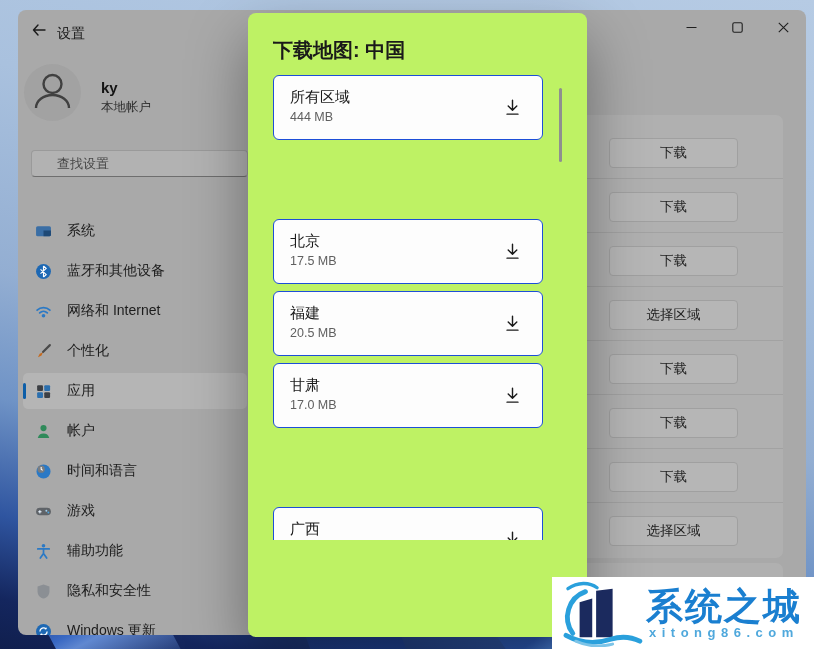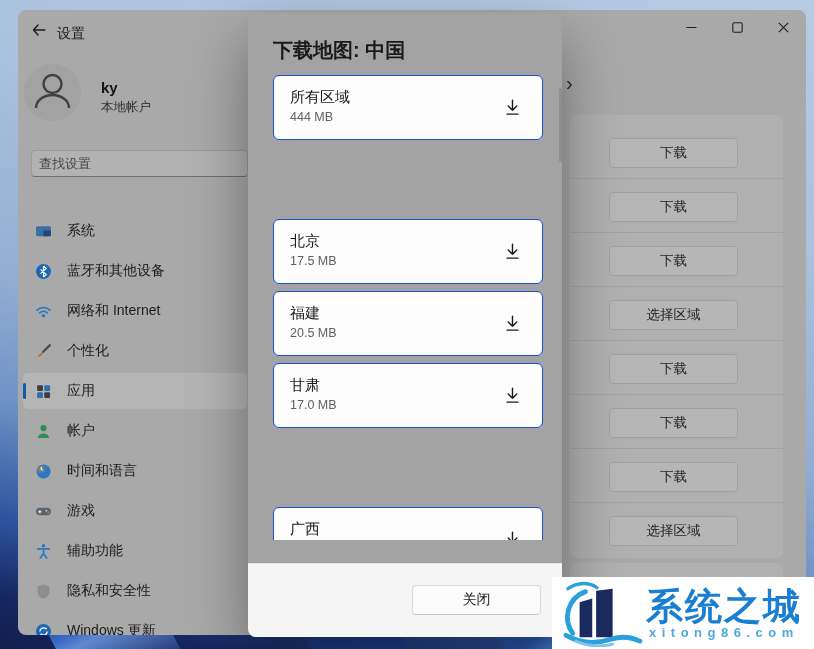--- a/index.html
+++ b/index.html
@@ -31,21 +31,21 @@
     background:transparent; border:none; cursor:pointer; }
 
   .profile { position:absolute; left:6px; top:54px; width:240px; height:68px; }
   .avatar { position:absolute; left:0; top:0; width:57px; height:57px; border-radius:50%;
     background:#a2a2a2; display:flex; align-items:center; justify-content:center; }
   .profile-name { position:absolute; left:77px; top:15px; font-size:15px; font-weight:bold; color:#141414; }
   .profile-type { position:absolute; left:77px; top:35px; font-size:12.5px; color:#2e2e2e; }
 
   .searchbox { position:absolute; left:13px; top:140px; width:217px; height:27px;
     background:#b2b2b2; border:1px solid #9a9a9a; border-bottom:1px solid #6e6e6e;
-    border-radius:4px; font-size:13px; color:#353535; padding:0 7px; outline:none;
+    border-radius:4px; font-size:13px; color:#353535; padding:0 25px; outline:none;
     font-family:"Liberation Sans","DejaVu Sans",sans-serif; }
   .searchbox::placeholder { color:#474747; opacity:1; }
 
   .nav { position:absolute; left:5px; top:0; width:224px; }
   .nav-item { position:absolute; left:0; width:224px; height:36px; border-radius:5px;
     display:flex; align-items:center; cursor:pointer; }
   .nav-item.selected { background:#b5b5b5; }
   .nav-item.selected::before { content:""; position:absolute; left:0; top:10px; width:3px; height:16px;
     border-radius:2px; background:#0d5ea8; }
   .nav-icon { width:17px; height:17px; margin-left:12px; flex:none; display:flex; }
@@ -58,22 +58,22 @@
     background:#b0b0b0; border-radius:7px; }
   .panel-sep { position:absolute; left:0; width:213px; height:1px; background:rgba(0,0,0,0.08); }
   .panel-btn { position:absolute; left:39px; width:129px; height:30px;
     background:#b6b6b6; border:1px solid #a0a0a0; border-radius:4px;
     font-size:13.5px; color:#1d1d1d; cursor:pointer;
     font-family:"Liberation Sans","DejaVu Sans",sans-serif; }
   .panel2 { position:absolute; left:552px; top:553px; width:213px; height:60px;
     background:#b0b0b0; border-radius:7px; }
 
   
-  .dialog { position:absolute; left:248px; top:13px; width:314px; height:624px;
-    background:#a3a3a3; border-radius:8px; box-shadow:0 25px 60px rgba(0,0,0,.38);
+  .dialog { position:absolute; left:248px; top:13px; width:339px; height:624px;
+    background:#bef264; border-radius:8px; box-shadow:0 25px 60px rgba(0,0,0,.38);
     overflow:hidden; }
   .dialog-title { position:absolute; left:25px; top:24px; font-size:20px; font-weight:600; color:#1a1a1a; }
   .region-list { position:absolute; left:0; top:62px; width:319px; height:465px; overflow:hidden; }
   .region-card { position:absolute; left:25px; width:270px; height:65px;
     background:#fdfdfd; border:1px solid #1d4ed8; border-radius:6px; }
   .region-name { position:absolute; left:16px; top:12px; font-size:15px; color:#1a1a1a; }
   .region-size { position:absolute; left:16px; top:34px; font-size:12.5px; color:#606060; }
   .dl-btn { position:absolute; right:14px; top:17px; width:32px; height:32px; border:none;
     background:transparent; cursor:pointer; display:flex; align-items:center; justify-content:center; }
   .dlg-scrollbar { position:absolute; left:311px; top:75px; width:3px; height:74px;
@@ -332,23 +332,20 @@
             <span><svg width="19" height="19" viewBox="0 0 16 16">
                 <path d="M8 1.8 v8.4 M4.4 6.8 L8 10.4 L11.6 6.8" stroke="#1b1b1b" stroke-width="1.2" fill="none" stroke-linecap="round" stroke-linejoin="round"></path>
                 <path d="M3.4 13.6 h9.2" stroke="#1b1b1b" stroke-width="1.2" stroke-linecap="round"></path>
               </svg></span>
           </button>
       </div>
     </div>
 
     <div class="dlg-scrollbar"></div>
 
-    <div class="dialog-footer">
-      <button class="close-btn">关闭</button>
-    </div>
   </div>
 
   <div class="watermark">
     <span class="wm-logo">
       <svg width="88" height="68" viewBox="0 0 90 70">
         <path d="M12 10 C22 3, 34 3, 42 9" stroke="#2aa0dc" stroke-width="3.4" fill="none" stroke-linecap="round"></path>
         <path d="M30 13 A28 28 0 0 0 17 56" stroke="#2aa0dc" stroke-width="5" fill="none" stroke-linecap="round"></path>
         <polygon points="24,24 37,20 37,60 24,60" fill="#1b2a5e"></polygon>
         <polygon points="41,12 58,10 58,60 41,60" fill="#1b2a5e"></polygon>
         <path d="M10 58 Q32 70 56 62 Q72 57 86 64" stroke="#2aa0dc" stroke-width="5" fill="none" stroke-linecap="round"></path>

